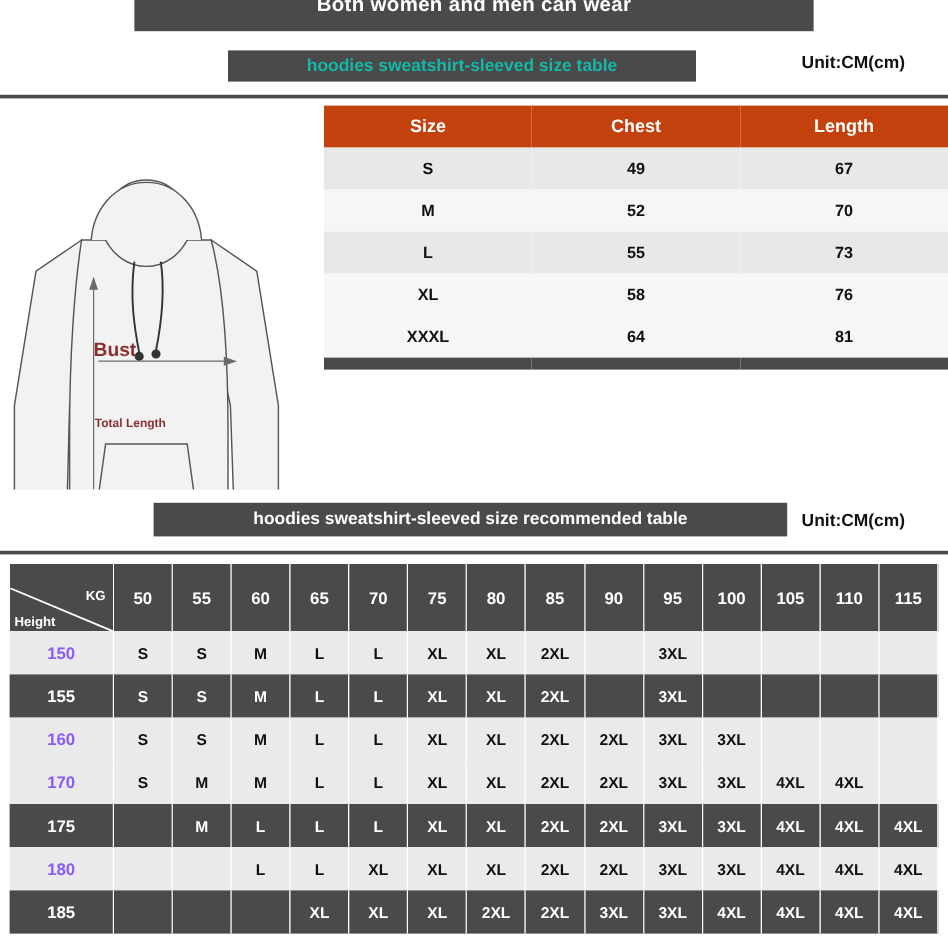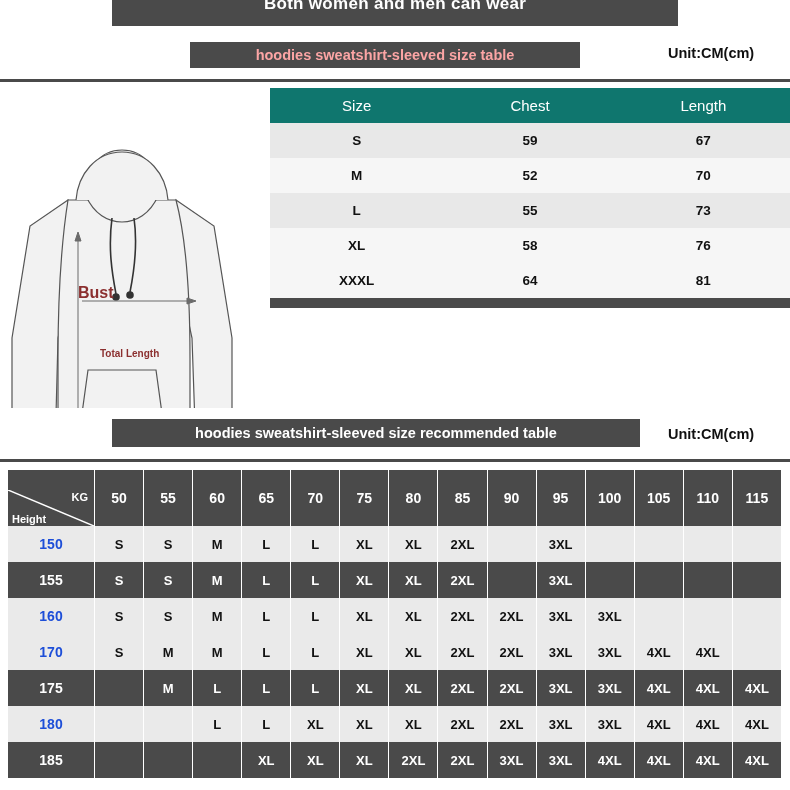--- a/index.html
+++ b/index.html
@@ -34,21 +34,21 @@
   }
 
   
   .title-bar-1 {
     position: absolute;
     left: 190px;
     top: 42px;
     width: 390px;
     height: 26px;
     background: #4a4a4a;
-    color: #fca5a5;
+    color: #14b8a6;
     font-weight: bold;
     font-size: 14.5px;
     display: flex;
     align-items: center;
     justify-content: center;
   }
   .unit-1 {
     position: absolute;
     left: 668px;
     top: 45px;
@@ -82,37 +82,36 @@
     color: #8b2f2f;
     font-weight: bold;
   }
   .label-total {
     position: absolute;
     left: 79px;
     top: 260px;
     font-size: 10px;
     color: #8b2f2f;
     font-weight: bold;
-    padding-left: 21px;
   }
 
   
   .size-table {
     position: absolute;
     left: 270px;
     top: 88px;
     width: 520px;
     border-collapse: collapse;
     table-layout: fixed;
   }
   .size-table th {
-    background: #0f766e;
+    background: #c2410c;
     color: #ffffff;
     font-size: 15px;
-    font-weight: normal;
+    font-weight: bold;
     height: 33px;
     text-align: center;
   }
   .size-table td {
     height: 33px;
     text-align: center;
     font-size: 13.5px;
     font-weight: bold;
     color: #111;
   }
@@ -120,21 +119,21 @@
   .size-table tr.even td { background: #f6f6f6; }
   .size-table tr.spacer td {
     background: #4a4a4a;
     height: 10px;
     padding: 0;
   }
 
   
   .title-bar-2 {
     position: absolute;
-    left: 112px;
+    left: 128px;
     top: 419px;
     width: 528px;
     height: 28px;
     background: #4a4a4a;
     color: #ffffff;
     font-weight: bold;
     font-size: 14.5px;
     display: flex;
     align-items: center;
     justify-content: center;
@@ -222,21 +221,21 @@
   .rec-table tbody td.hcell {
     width: 86px;
     font-size: 14px;
   }
   .rec-table tbody tr.dark td.hcell {
     background: #4a4a4a;
     color: #ffffff;
   }
   .rec-table tbody tr.light td.hcell {
     background: #eaeaea;
-    color: #1d4ed8;
+    color: #8b5cf6;
   }
 </style>
 </head>
 <body>
 
 <div class="top-banner">
   <span>Both women and men can wear</span>
 </div>
 
 <div class="title-bar-1">
@@ -290,21 +289,21 @@
   <thead>
     <tr>
       <th>Size</th>
       <th>Chest</th>
       <th>Length</th>
     </tr>
   </thead>
   <tbody>
     <tr class="odd">
       <td>S</td>
-      <td>59</td>
+      <td>49</td>
       <td>67</td>
     </tr>
     <tr class="even">
       <td>M</td>
       <td>52</td>
       <td>70</td>
     </tr>
     <tr class="odd">
       <td>L</td>
       <td>55</td>

